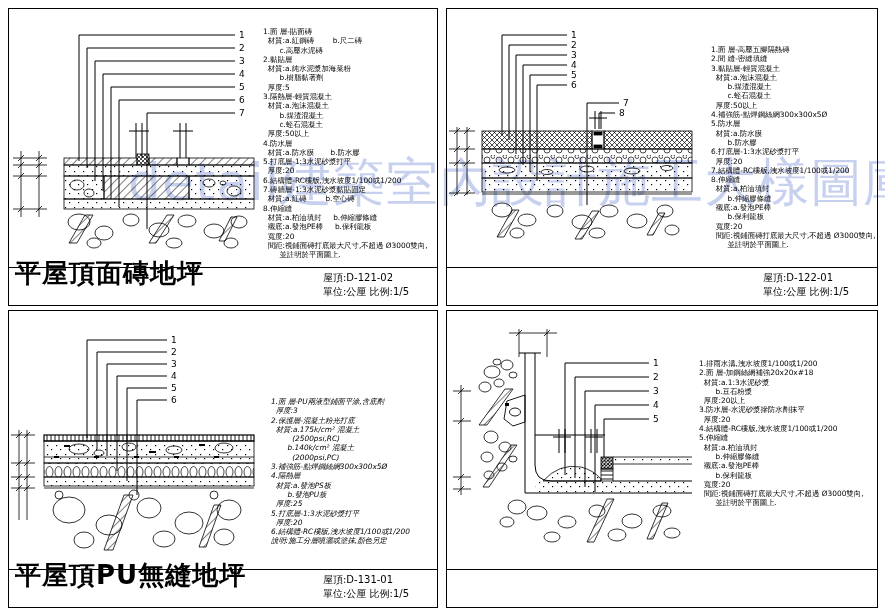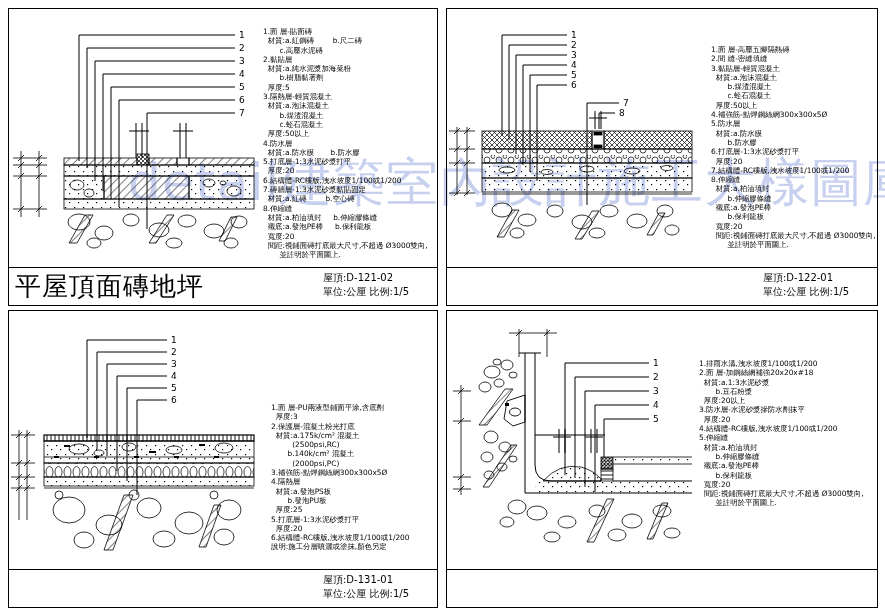--- a/index.html
+++ b/index.html
@@ -8,25 +8,25 @@
   .panel{position:absolute;border:1px solid #000;background:transparent;z-index:2;}
   #panel-tl{left:8px;top:8px;width:428px;height:296px;}
   #panel-tr{left:446px;top:8px;width:430px;height:296px;}
   #panel-bl{left:8px;top:310px;width:428px;height:296px;}
   #panel-br{left:446px;top:310px;width:430px;height:296px;}
   .drawing{position:absolute;left:0;top:6px;}
   .notes{position:absolute;font-size:7.4px;line-height:9.3px;white-space:pre;
          letter-spacing:0px;z-index:3;}
   #panel-tl .notes{left:254px;top:18px;}
   #panel-tr .notes{left:264px;top:36px;}
-  #panel-bl .notes{left:262px;top:92px;}
+  #panel-bl .notes{left:262px;top:86px;font-style:italic;}
   #panel-br .notes{left:252px;top:48px;}
   .titlebar{position:absolute;left:0;right:0;bottom:0;height:37px;border-top:1px solid #000;}
-  .title-cn{position:absolute;left:6px;bottom:1px;font-size:26px;letter-spacing:1px;
-            font-weight:400;white-space:nowrap;}
+  .title-cn{position:absolute;left:6px;bottom:14px;font-size:26px;letter-spacing:1px;
+            font-weight:700;white-space:nowrap;}
   .tmeta{position:absolute;right:4px;top:3px;width:110px;font-size:10px;line-height:14px;
          white-space:nowrap;}
   #watermark{position:absolute;left:128px;top:148px;z-index:1;font-size:52px;
              letter-spacing:1px;color:#4a66c8;opacity:0.30;white-space:nowrap;
              font-weight:500;}
   svg text{font-size:9px;fill:#000;font-family:"DejaVu Sans",sans-serif;}
   svg path,svg line,svg rect,svg ellipse,svg polygon,svg circle{vector-effect:none;}
 </style>
 </head>
 <body>
@@ -339,20 +339,21 @@
 3.補強筋-點焊鋼絲網300x300x5Ø
 4.隔熱層
   材質:a.發泡PS板
        b.發泡PU板
   厚度:25
 5.打底層-1:3水泥砂漿打平
   厚度:20
 6.結構體-RC樓版,洩水坡度1/100或1/200
 說明:施工分層噴灑或塗抹,顏色另定</div>
     <div class="titlebar">
+      <div class="title-cn">平屋頂PU無縫地坪</div>
       <div class="tmeta">
         <div>屋頂:D-131-01</div>
         <div>單位:公厘 比例:1/5</div>
       </div>
     </div>
   </div>
 
   <div id="panel-br" class="panel">
     <svg class="drawing" width="250" height="252" viewBox="0 0 250 252">
       <defs>

